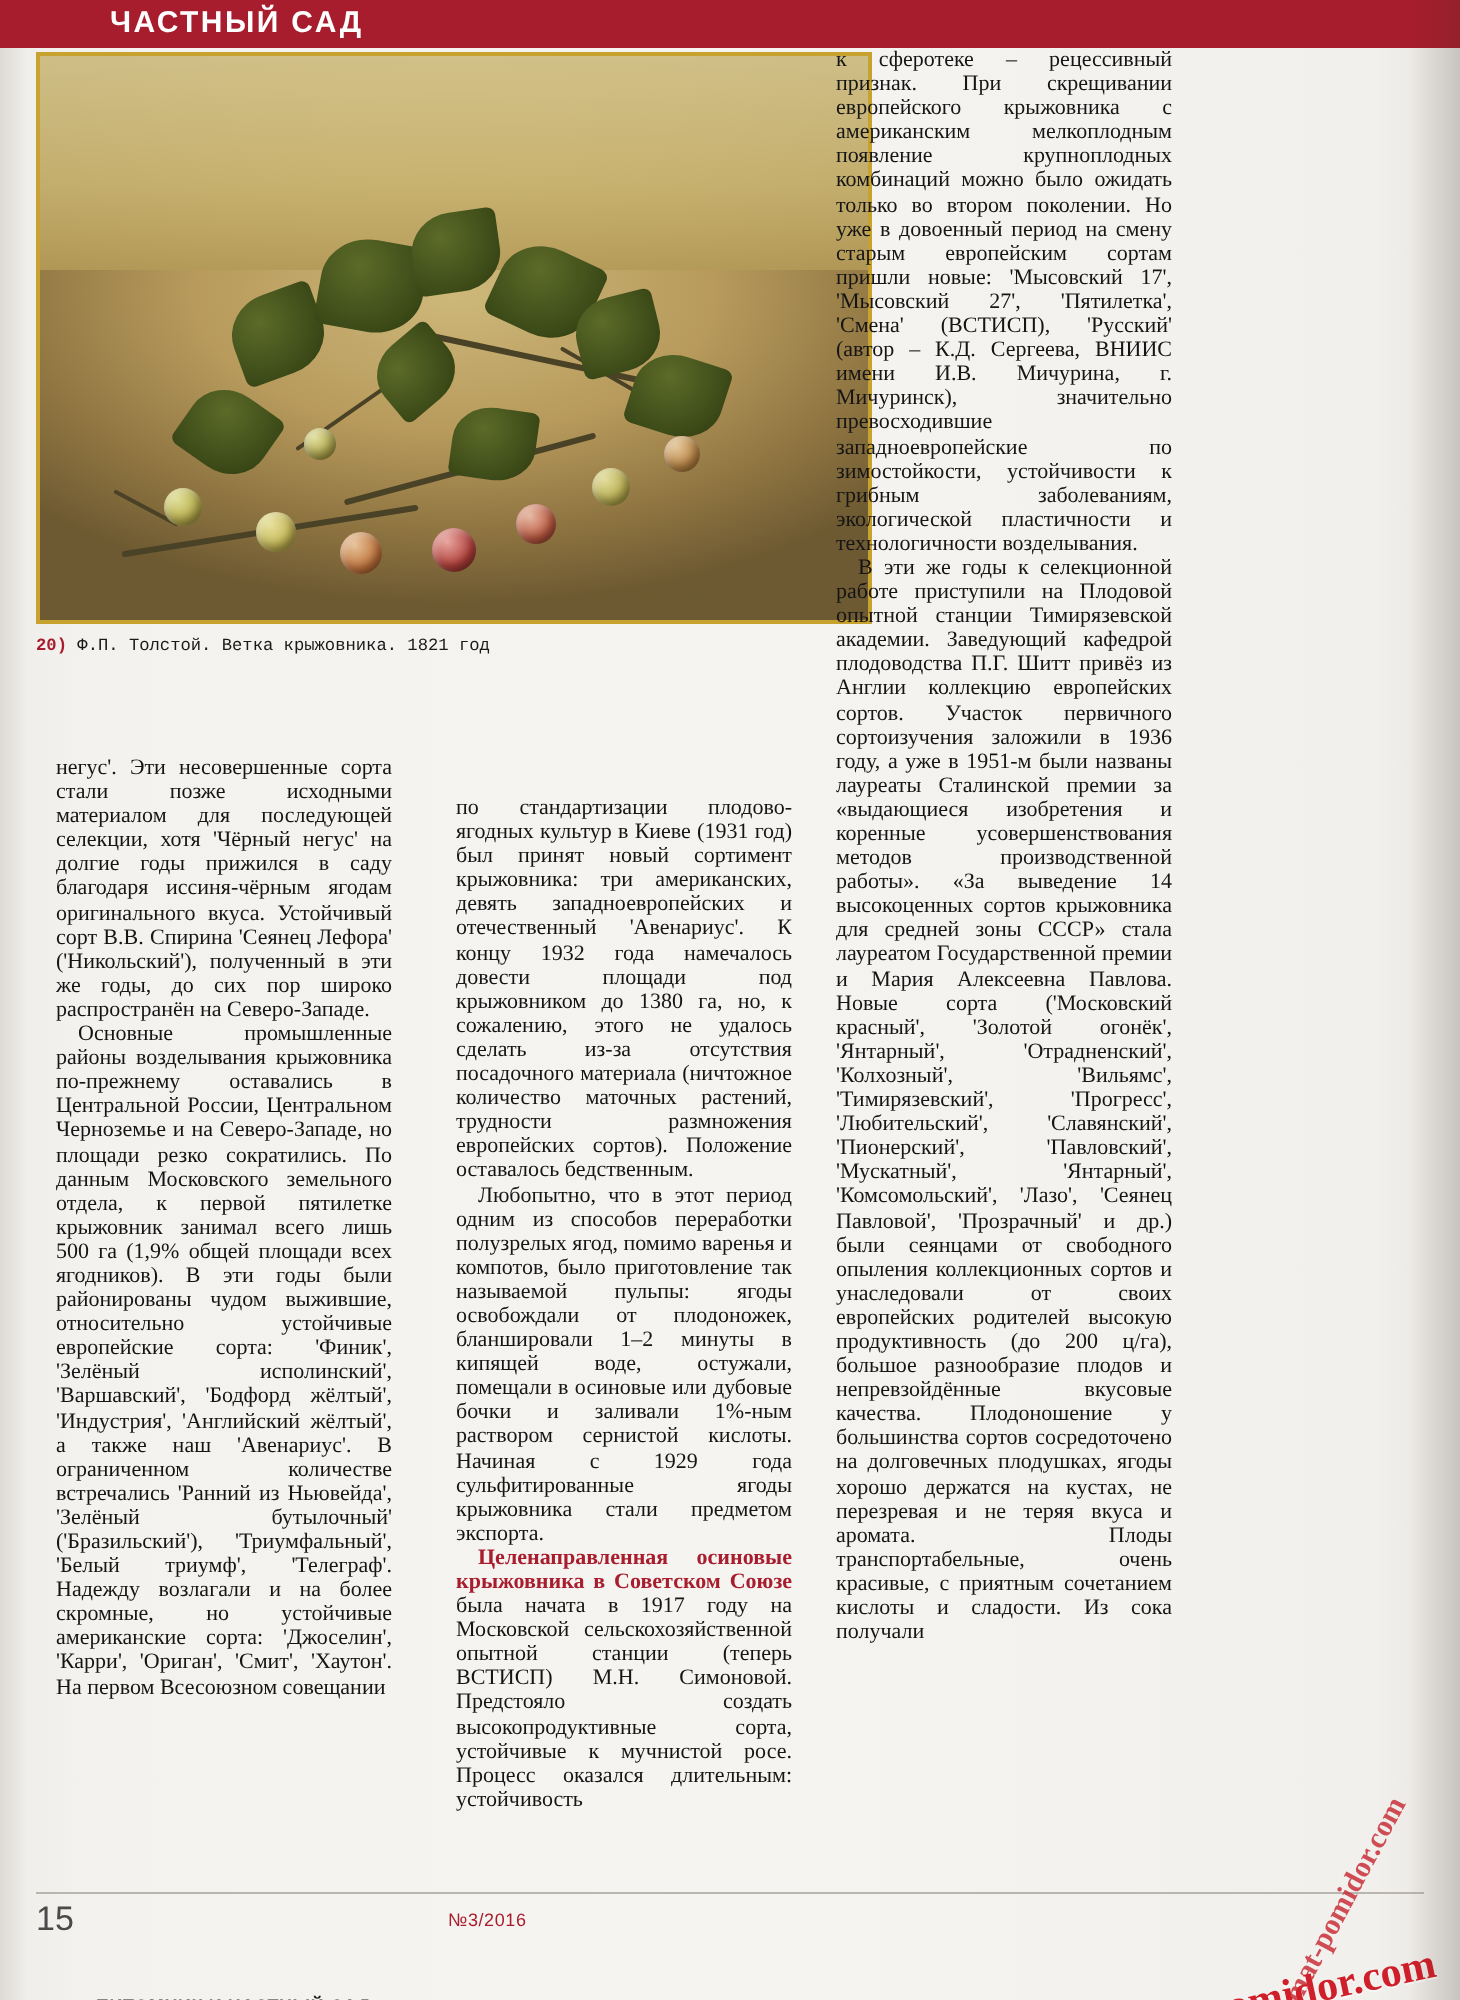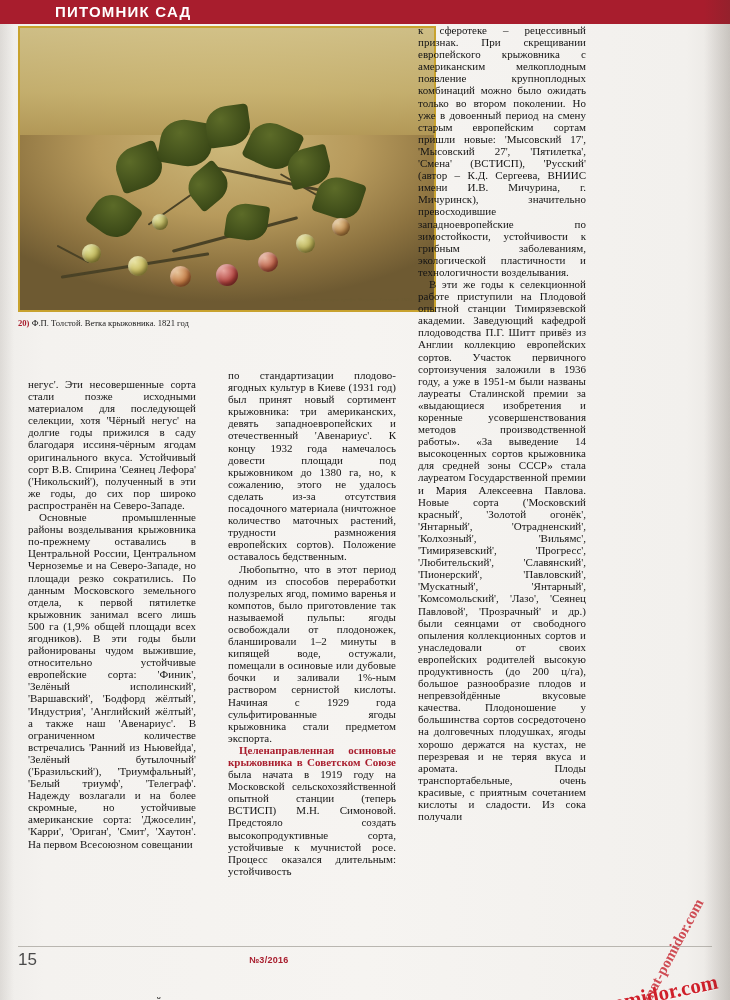--- a/index.html
+++ b/index.html
@@ -55,58 +55,58 @@
     box-shadow:inset -2px -3px 4px rgba(0,0,0,.35), inset 2px 2px 3px rgba(255,255,255,.35);
   }
   .sign{
     position:absolute;right:8px;bottom:8px;
     font-family:"Liberation Serif", serif;
     font-size:5px;color:#6b5b33;letter-spacing:.5px;
     opacity:.85;
   }
   .fig-caption{
     position:absolute;left:18px;top:318px;width:420px;
-    font-family:Liberation Serif, serif;
+    font-family:Liberation Mono, monospace;
     font-size:8.6px;color:#1a1a1a;
   }
   .fig-caption .num{color:#a81d2d;font-weight:bold;}
   
   .col{
     position:absolute;
     font-size:11px;
     line-height:12.1px;
     color:#151515;
     text-align:justify;
     font-family:Liberation Serif, serif;
     hyphens:auto;
   }
   .col p{margin:0 0 0 0;text-indent:11px;}
   .col p.noind{text-indent:0;}
   .col1{left:28px;top:378px;width:168px;}
-  .col2{left:228px;top:369px;width:168px;}
+  .col2{left:228px;top:398px;width:168px;}
   .col3{left:418px;top:24px;width:168px;}
   .lead{color:#a81d2d;font-weight:bold;}
   
   .footer-line{
     position:absolute;left:18px;top:946px;width:694px;height:1px;background:#b9b6b0;
   }
   .page-num{
     position:absolute;left:18px;top:950px;
     font-family:"Liberation Sans", sans-serif;
     font-size:17px;color:#4a4a4a;
   }
   .footer-title{
     position:absolute;left:48px;top:998px;
     font-family:"Liberation Sans", sans-serif;
     font-size:9px;font-weight:bold;color:#1a1a1a;letter-spacing:.3px;
   }
   .footer-issue{
-    position:absolute;left:249px;top:955px;
-    font-family:"Liberation Sans", sans-serif;
-    font-size:9px;font-weight:bold;color:#a81d2d;letter-spacing:.3px;
+    position:absolute;left:224px;top:955px;
+    font-family:"Liberation Sans", sans-serif;
+    font-size:9px;font-weight:normal;color:#a81d2d;letter-spacing:.3px;
   }
   .watermark{
     position:absolute;right:10px;bottom:6px;
     font-family:"Liberation Serif", serif;
     font-size:21px;font-weight:bold;color:#cf1f2a;
     transform:rotate(-12deg);
     transform-origin:100% 100%;
     text-shadow:0 1px 0 rgba(255,255,255,.6);
     white-space:nowrap;
   }
@@ -129,21 +129,21 @@
     background:linear-gradient(270deg,rgba(0,0,0,0) 0%,rgba(60,50,40,.10) 100%);
     pointer-events:none;
   }
 </style>
 </head>
 <body>
 
 <div class="page">
 
   <div class="header-bar"></div>
-  <div class="header-title">ПИТОМНИК САД</div>
+  <div class="header-title">ЧАСТНЫЙ САД</div>
 
   <div class="figure">
     <div class="art">
       <div class="sky"></div>
 
       <div class="branch" style="left:40px;top:236px;width:150px;height:3px;transform:rotate(-9deg);"></div>
       <div class="branch" style="left:150px;top:205px;width:130px;height:3px;transform:rotate(-15deg);"></div>
       <div class="branch" style="left:195px;top:150px;width:110px;height:3px;transform:rotate(12deg);"></div>
       <div class="branch" style="left:120px;top:170px;width:90px;height:2px;transform:rotate(-35deg);"></div>
       <div class="branch" style="left:255px;top:165px;width:80px;height:2px;transform:rotate(30deg);"></div>
@@ -178,21 +178,21 @@
   </div>
 
   <div class="col col1">
     <p class="noind">негус'. Эти несовершенные сорта стали позже исходными материалом для последующей селекции, хотя 'Чёрный негус' на долгие годы прижился в саду благодаря иссиня-чёрным ягодам оригинального вкуса. Устойчивый сорт В.В. Спирина 'Сеянец Лефора' ('Никольский'), полученный в эти же годы, до сих пор широко распространён на Северо-Западе.</p>
     <p>Основные промышленные районы возделывания крыжовника по-прежнему оставались в Центральной России, Центральном Черноземье и на Северо-Западе, но площади резко сократились. По данным Московского земельного отдела, к первой пятилетке крыжовник занимал всего лишь 500 га (1,9% общей площади всех ягодников). В эти годы были районированы чудом выжившие, относительно устойчивые европейские сорта: 'Финик', 'Зелёный исполинский', 'Варшавский', 'Бодфорд жёлтый', 'Индустрия', 'Английский жёлтый', а также наш 'Авенариус'. В ограниченном количестве встречались 'Ранний из Ньювейда', 'Зелёный бутылочный' ('Бразильский'), 'Триумфальный', 'Белый триумф', 'Телеграф'. Надежду возлагали и на более скромные, но устойчивые американские сорта: 'Джоселин', 'Карри', 'Ориган', 'Смит', 'Хаутон'. На первом Всесоюзном совещании</p>
   </div>
 
   <div class="col col2">
     <p class="noind">по стандартизации плодово-ягодных культур в Киеве (1931 год) был принят новый сортимент крыжовника: три американских, девять западноевропейских и отечественный 'Авенариус'. К концу 1932 года намечалось довести площади под крыжовником до 1380 га, но, к сожалению, этого не удалось сделать из-за отсутствия посадочного материала (ничтожное количество маточных растений, трудности размножения европейских сортов). Положение оставалось бедственным.</p>
     <p>Любопытно, что в этот период одним из способов переработки полузрелых ягод, помимо варенья и компотов, было приготовление так называемой пульпы: ягоды освобождали от плодоножек, бланшировали 1–2 минуты в кипящей воде, остужали, помещали в осиновые или дубовые бочки и заливали 1%-ным раствором сернистой кислоты. Начиная с 1929 года сульфитированные ягоды крыжовника стали предметом экспорта.</p>
-    <p><span class="lead">Целенаправленная осиновые крыжовника в Советском Союзе</span><span> была начата в 1919 году на Московской сельскохозяйственной опытной станции (теперь ВСТИСП) М.Н. Симоновой. Предстояло создать высокопродуктивные сорта, устойчивые к мучнистой росе. Процесс оказался длительным: устойчивость</span></p>
+    <p><span class="lead">Целенаправленная осиновые крыжовника в Советском Союзе</span><span> была начата в 1917 году на Московской сельскохозяйственной опытной станции (теперь ВСТИСП) М.Н. Симоновой. Предстояло создать высокопродуктивные сорта, устойчивые к мучнистой росе. Процесс оказался длительным: устойчивость</span></p>
   </div>
 
   <div class="col col3">
     <p class="noind">к сферотеке – рецессивный признак. При скрещивании европейского крыжовника с американским мелкоплодным появление крупноплодных комбинаций можно было ожидать только во втором поколении. Но уже в довоенный период на смену старым европейским сортам пришли новые: 'Мысовский 17', 'Мысовский 27', 'Пятилетка', 'Смена' (ВСТИСП), 'Русский' (автор – К.Д. Сергеева, ВНИИС имени И.В. Мичурина, г. Мичуринск), значительно превосходившие западноевропейские по зимостойкости, устойчивости к грибным заболеваниям, экологической пластичности и технологичности возделывания.</p>
     <p>В эти же годы к селекционной работе приступили на Плодовой опытной станции Тимирязевской академии. Заведующий кафедрой плодоводства П.Г. Шитт привёз из Англии коллекцию европейских сортов. Участок первичного сортоизучения заложили в 1936 году, а уже в 1951-м были названы лауреаты Сталинской премии за «выдающиеся изобретения и коренные усовершенствования методов производственной работы». «За выведение 14 высокоценных сортов крыжовника для средней зоны СССР» стала лауреатом Государственной премии и Мария Алексеевна Павлова. Новые сорта ('Московский красный', 'Золотой огонёк', 'Янтарный', 'Отрадненский', 'Колхозный', 'Вильямс', 'Тимирязевский', 'Прогресс', 'Любительский', 'Славянский', 'Пионерский', 'Павловский', 'Мускатный', 'Янтарный', 'Комсомольский', 'Лазо', 'Сеянец Павловой', 'Прозрачный' и др.) были сеянцами от свободного опыления коллекционных сортов и унаследовали от своих европейских родителей высокую продуктивность (до 200 ц/га), большое разнообразие плодов и непревзойдённые вкусовые качества. Плодоношение у большинства сортов сосредоточено на долговечных плодушках, ягоды хорошо держатся на кустах, не перезревая и не теряя вкуса и аромата. Плоды транспортабельные, очень красивые, с приятным сочетанием кислоты и сладости. Из сока получали</p>
   </div>
 
   <div class="footer-line"></div>
   <div class="page-num">15</div>
   <div class="footer-title">ПИТОМНИК И ЧАСТНЫЙ САД</div>

